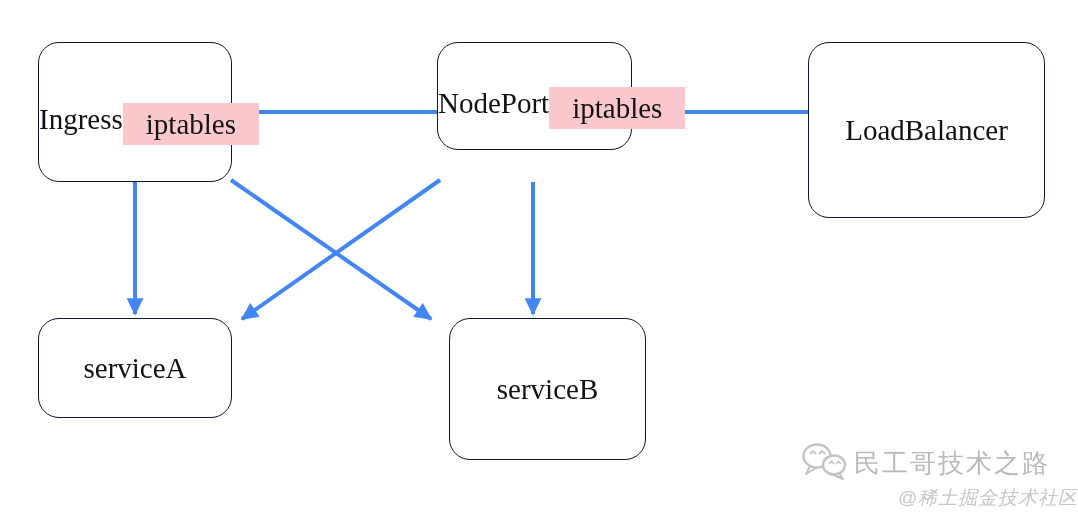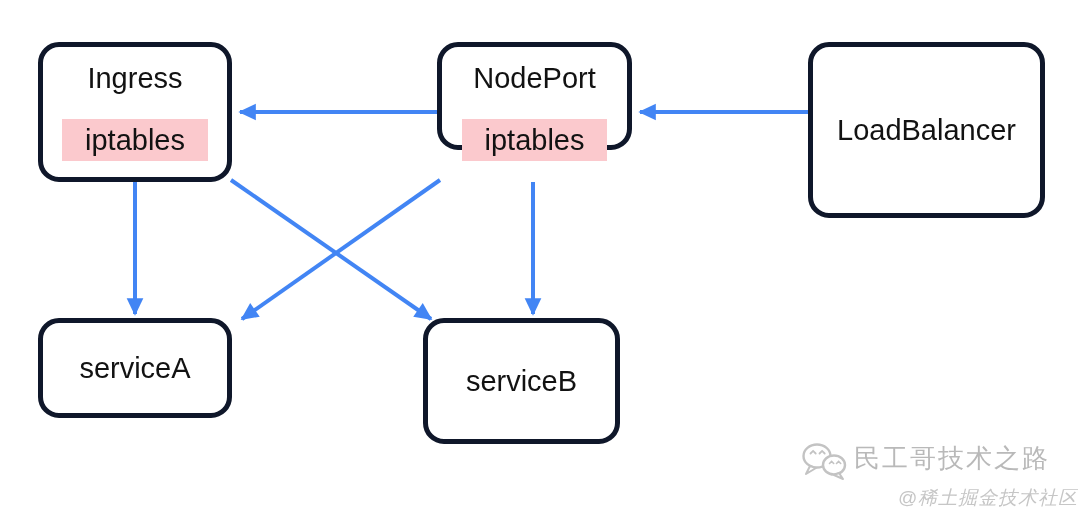--- a/index.html
+++ b/index.html
@@ -8,49 +8,50 @@
     width:1078px;height:512px;
     background:#ffffff;
     font-family:"Liberation Sans", sans-serif;
     overflow:hidden;
   }
   svg.edges{position:absolute;left:0;top:0;width:1078px;height:512px;}
   svg.edges line{stroke:#4285f4;stroke-width:4;}
   .node{
     position:absolute;
     background:#ffffff;
-    border:5px solid #0f172a;
+    border:1px solid #0f172a;
     border-radius:21px;
     box-sizing:border-box;
-    display:flex;flex-direction:column;align-items:center;
+    display:flex;flex-direction:row;align-items:center;
     color:#121212;
+    font-family:Liberation Serif, serif;
   }
   .node-title{
     font-size:29px;line-height:34px;color:#121212;white-space:nowrap;
   }
   .node.two-row .node-title{margin-top:14px;}
   .tag-pill{
     margin-top:24px;
     background:#fbc9cd;
     padding:4px 23px;
     font-size:29px;line-height:34px;color:#121212;
     white-space:nowrap;
   }
   .node.center-label{justify-content:center;}
   .node-ingress   {left:38px; top:42px;  width:194px;height:140px;}
   .node-nodeport  {left:437px;top:42px;  width:195px;height:108px;}
   .node-loadbalancer{left:808px;top:42px;width:237px;height:176px;}
   .node-servicea  {left:38px; top:318px; width:194px;height:100px;}
-  .node-serviceb  {left:423px;top:318px; width:197px;height:126px;}
+  .node-serviceb  {left:449px;top:318px; width:197px;height:142px;}
   .watermark{
     position:absolute;left:800px;top:441px;width:278px;
     color:#b5b5b5;
   }
   .wm-row{
-    display:flex;align-items:flex-start;gap:6px;
+    display:flex;align-items:flex-end;gap:6px;
   }
   .wm-brand{
     font-size:26px;letter-spacing:2px;white-space:nowrap;
     color:#b9b9b9;text-shadow:1px 1px 0 #ffffff;
   }
   .wm-sub{
     margin-top:4px;text-align:right;
     font-size:19px;letter-spacing:1px;white-space:nowrap;
     color:#c6c6c6;text-shadow:1px 1px 0 #ffffff;font-style:italic;
   }

